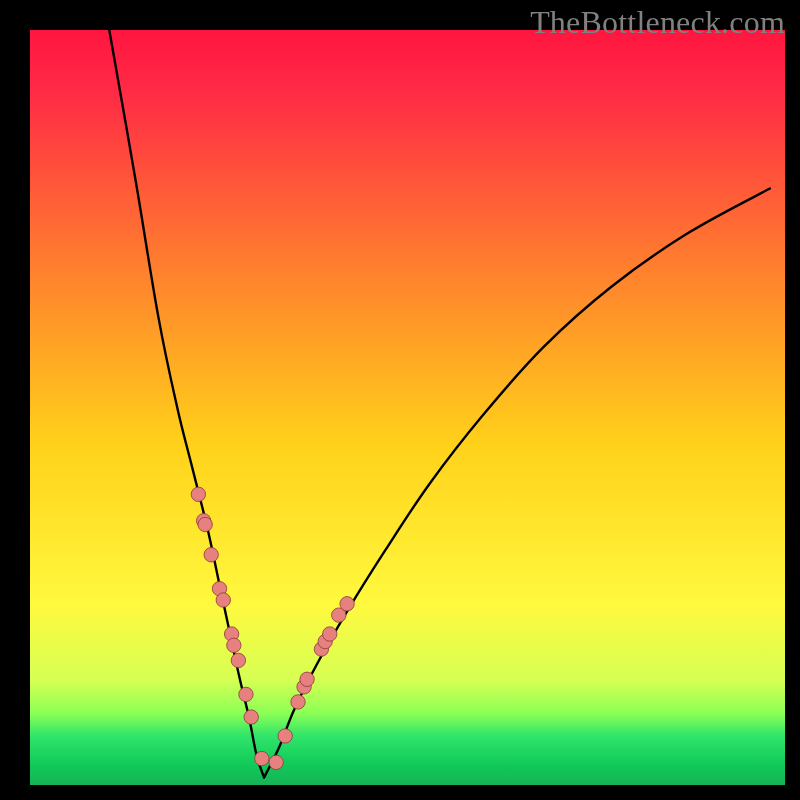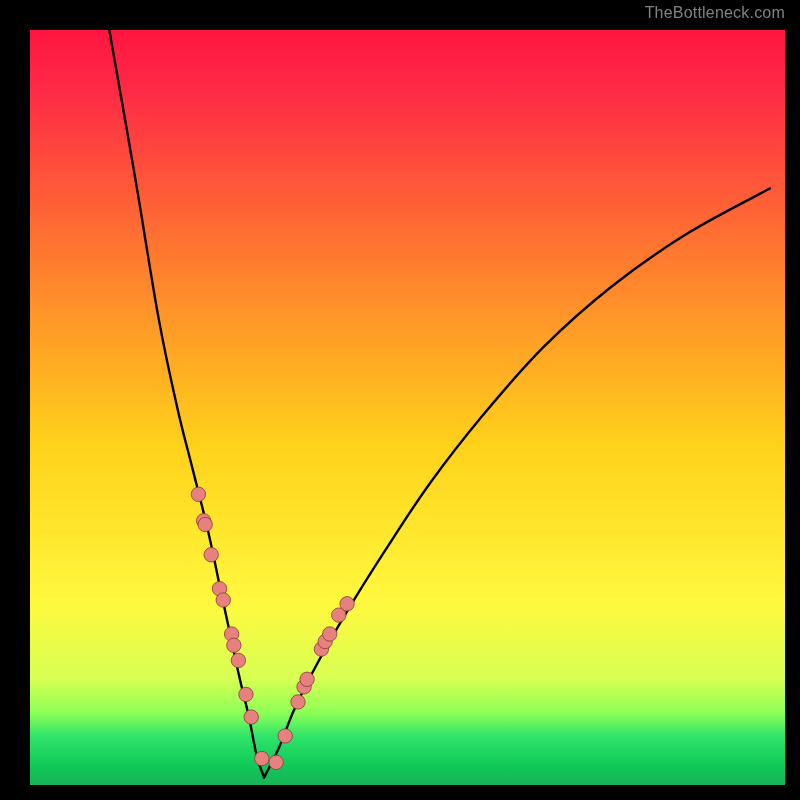--- a/index.html
+++ b/index.html
@@ -13,23 +13,24 @@
   }
   .frame {
     position: relative;
     width: 800px;
     height: 800px;
     background: #000;
   }
   .watermark {
     position: absolute;
     color: #818181;
-    font-size: 16px;
+    font-size: 32px;
     font-weight: 400;
     letter-spacing: 0.2px;
+    font-family: Liberation Serif, serif;
   }
   svg {
     display: block;
   }
 </style>
 </head>
 <body>
 
 <div class="frame">
 

